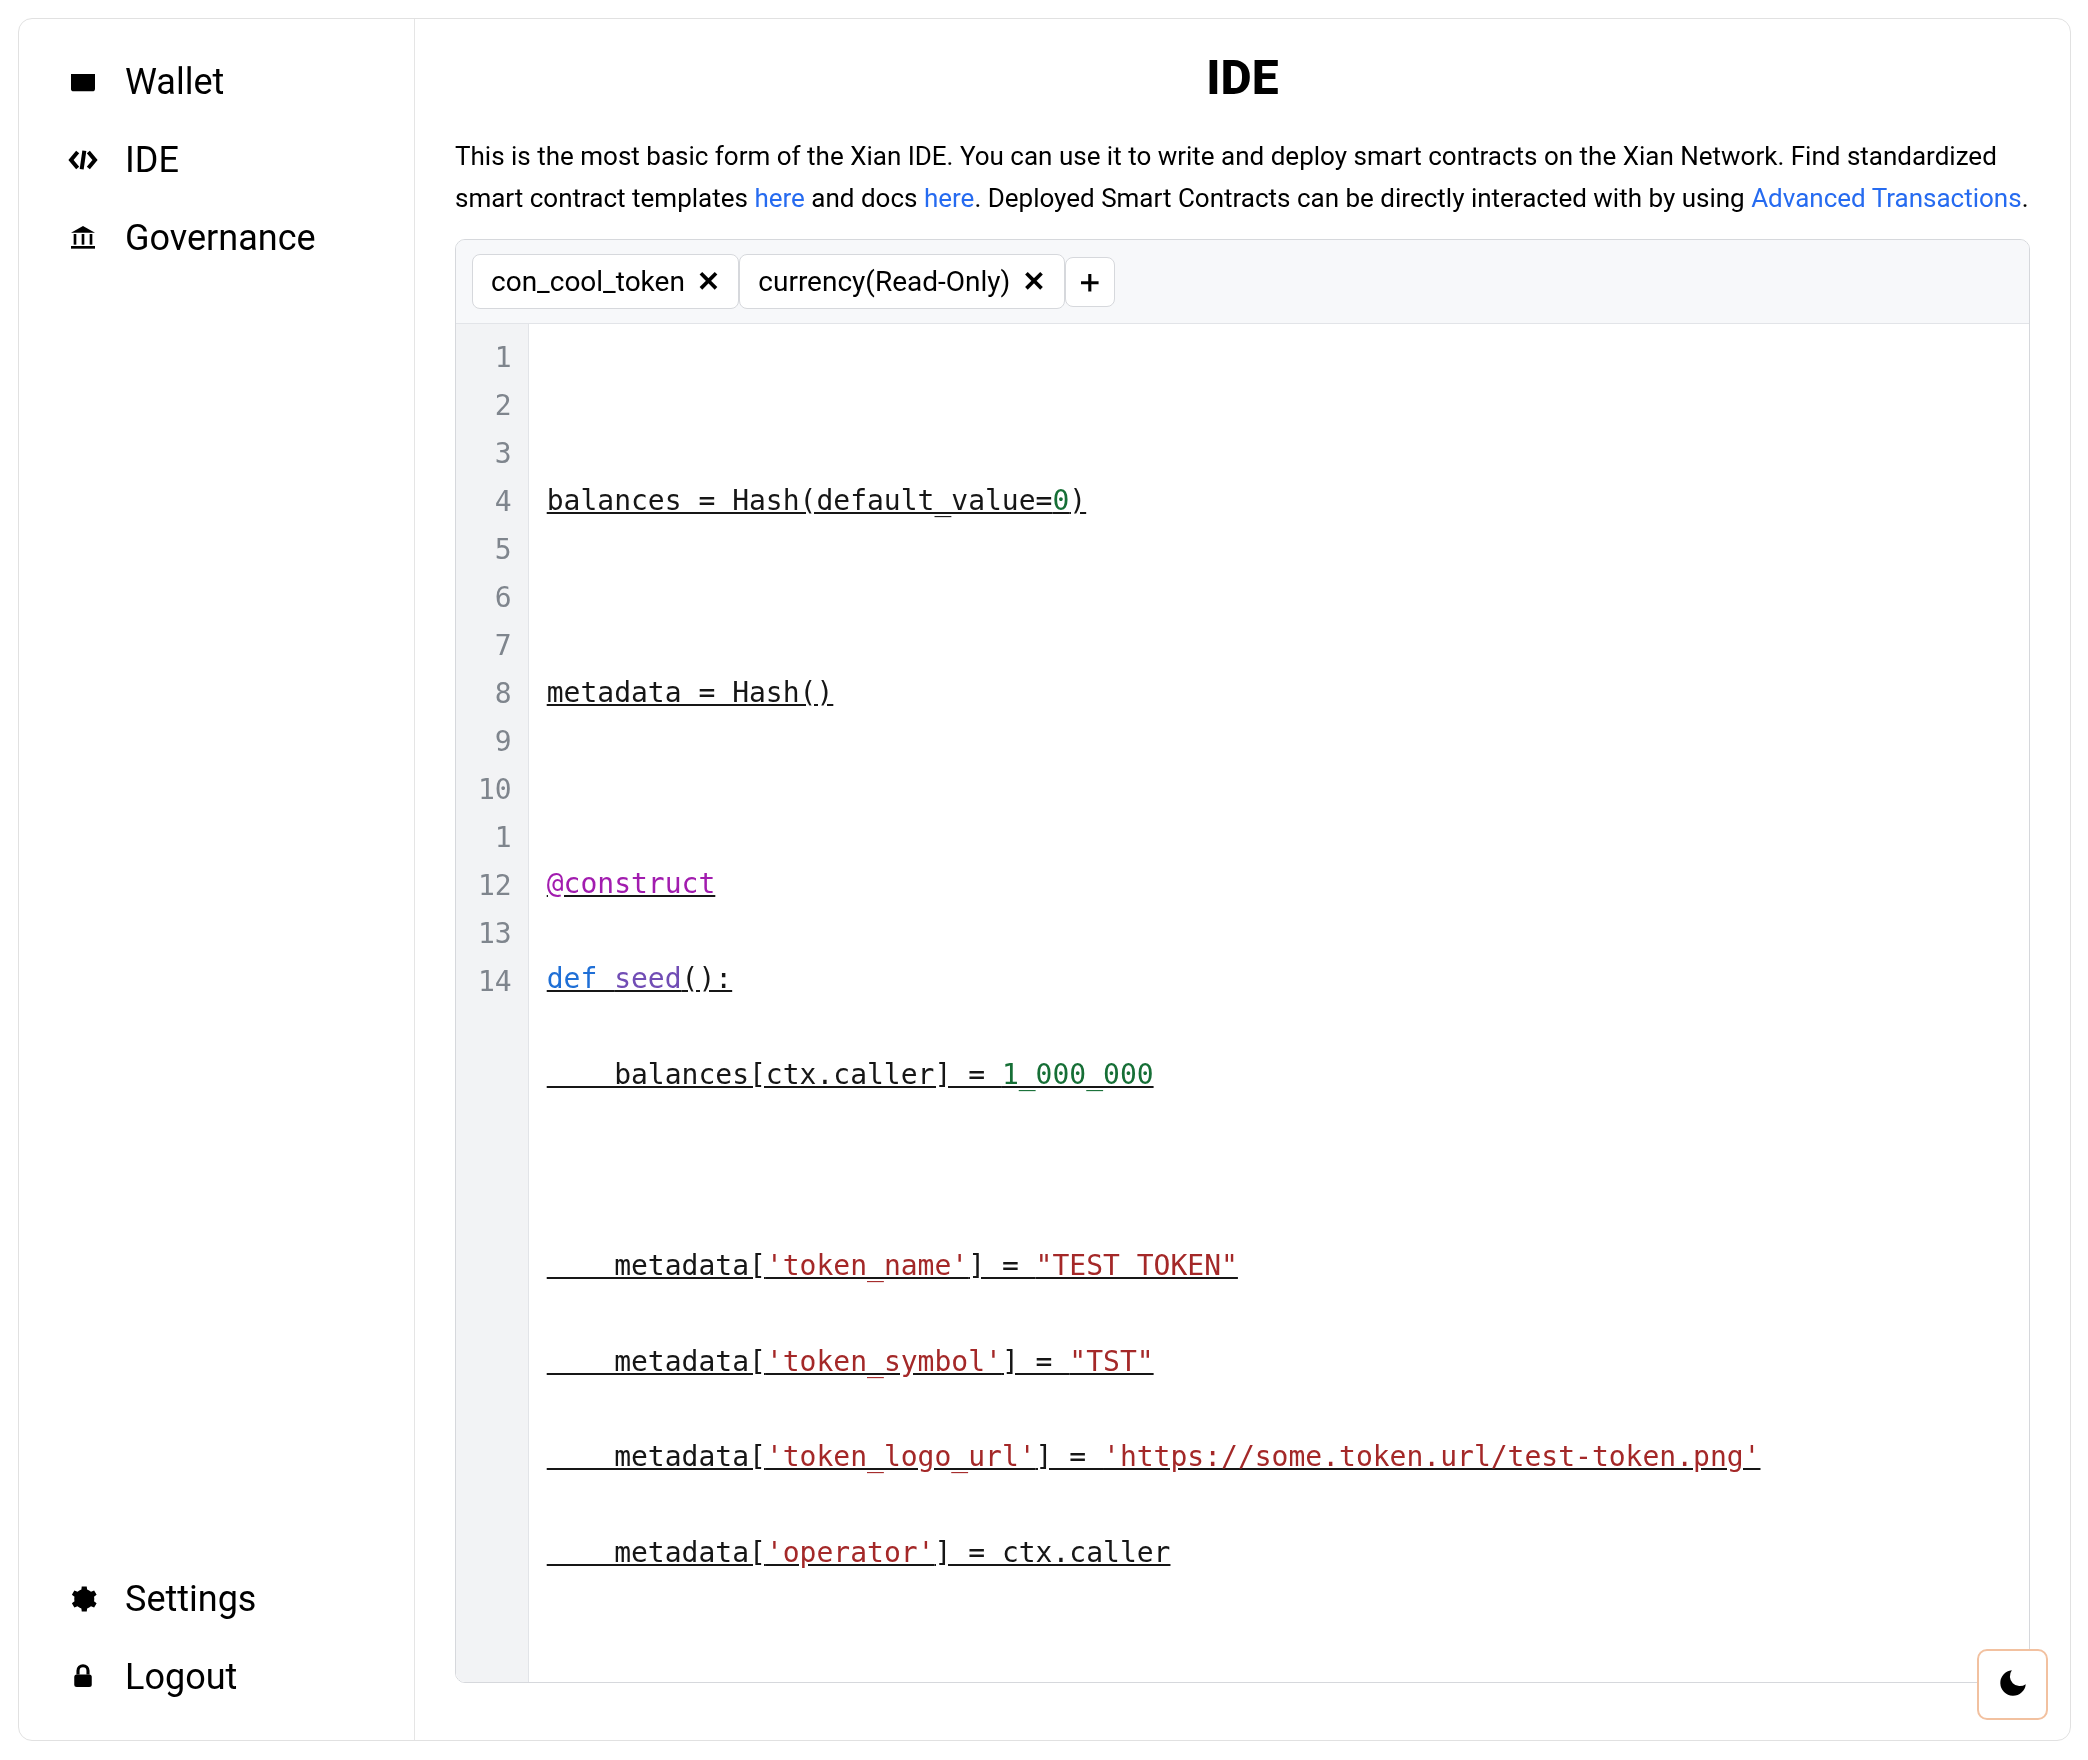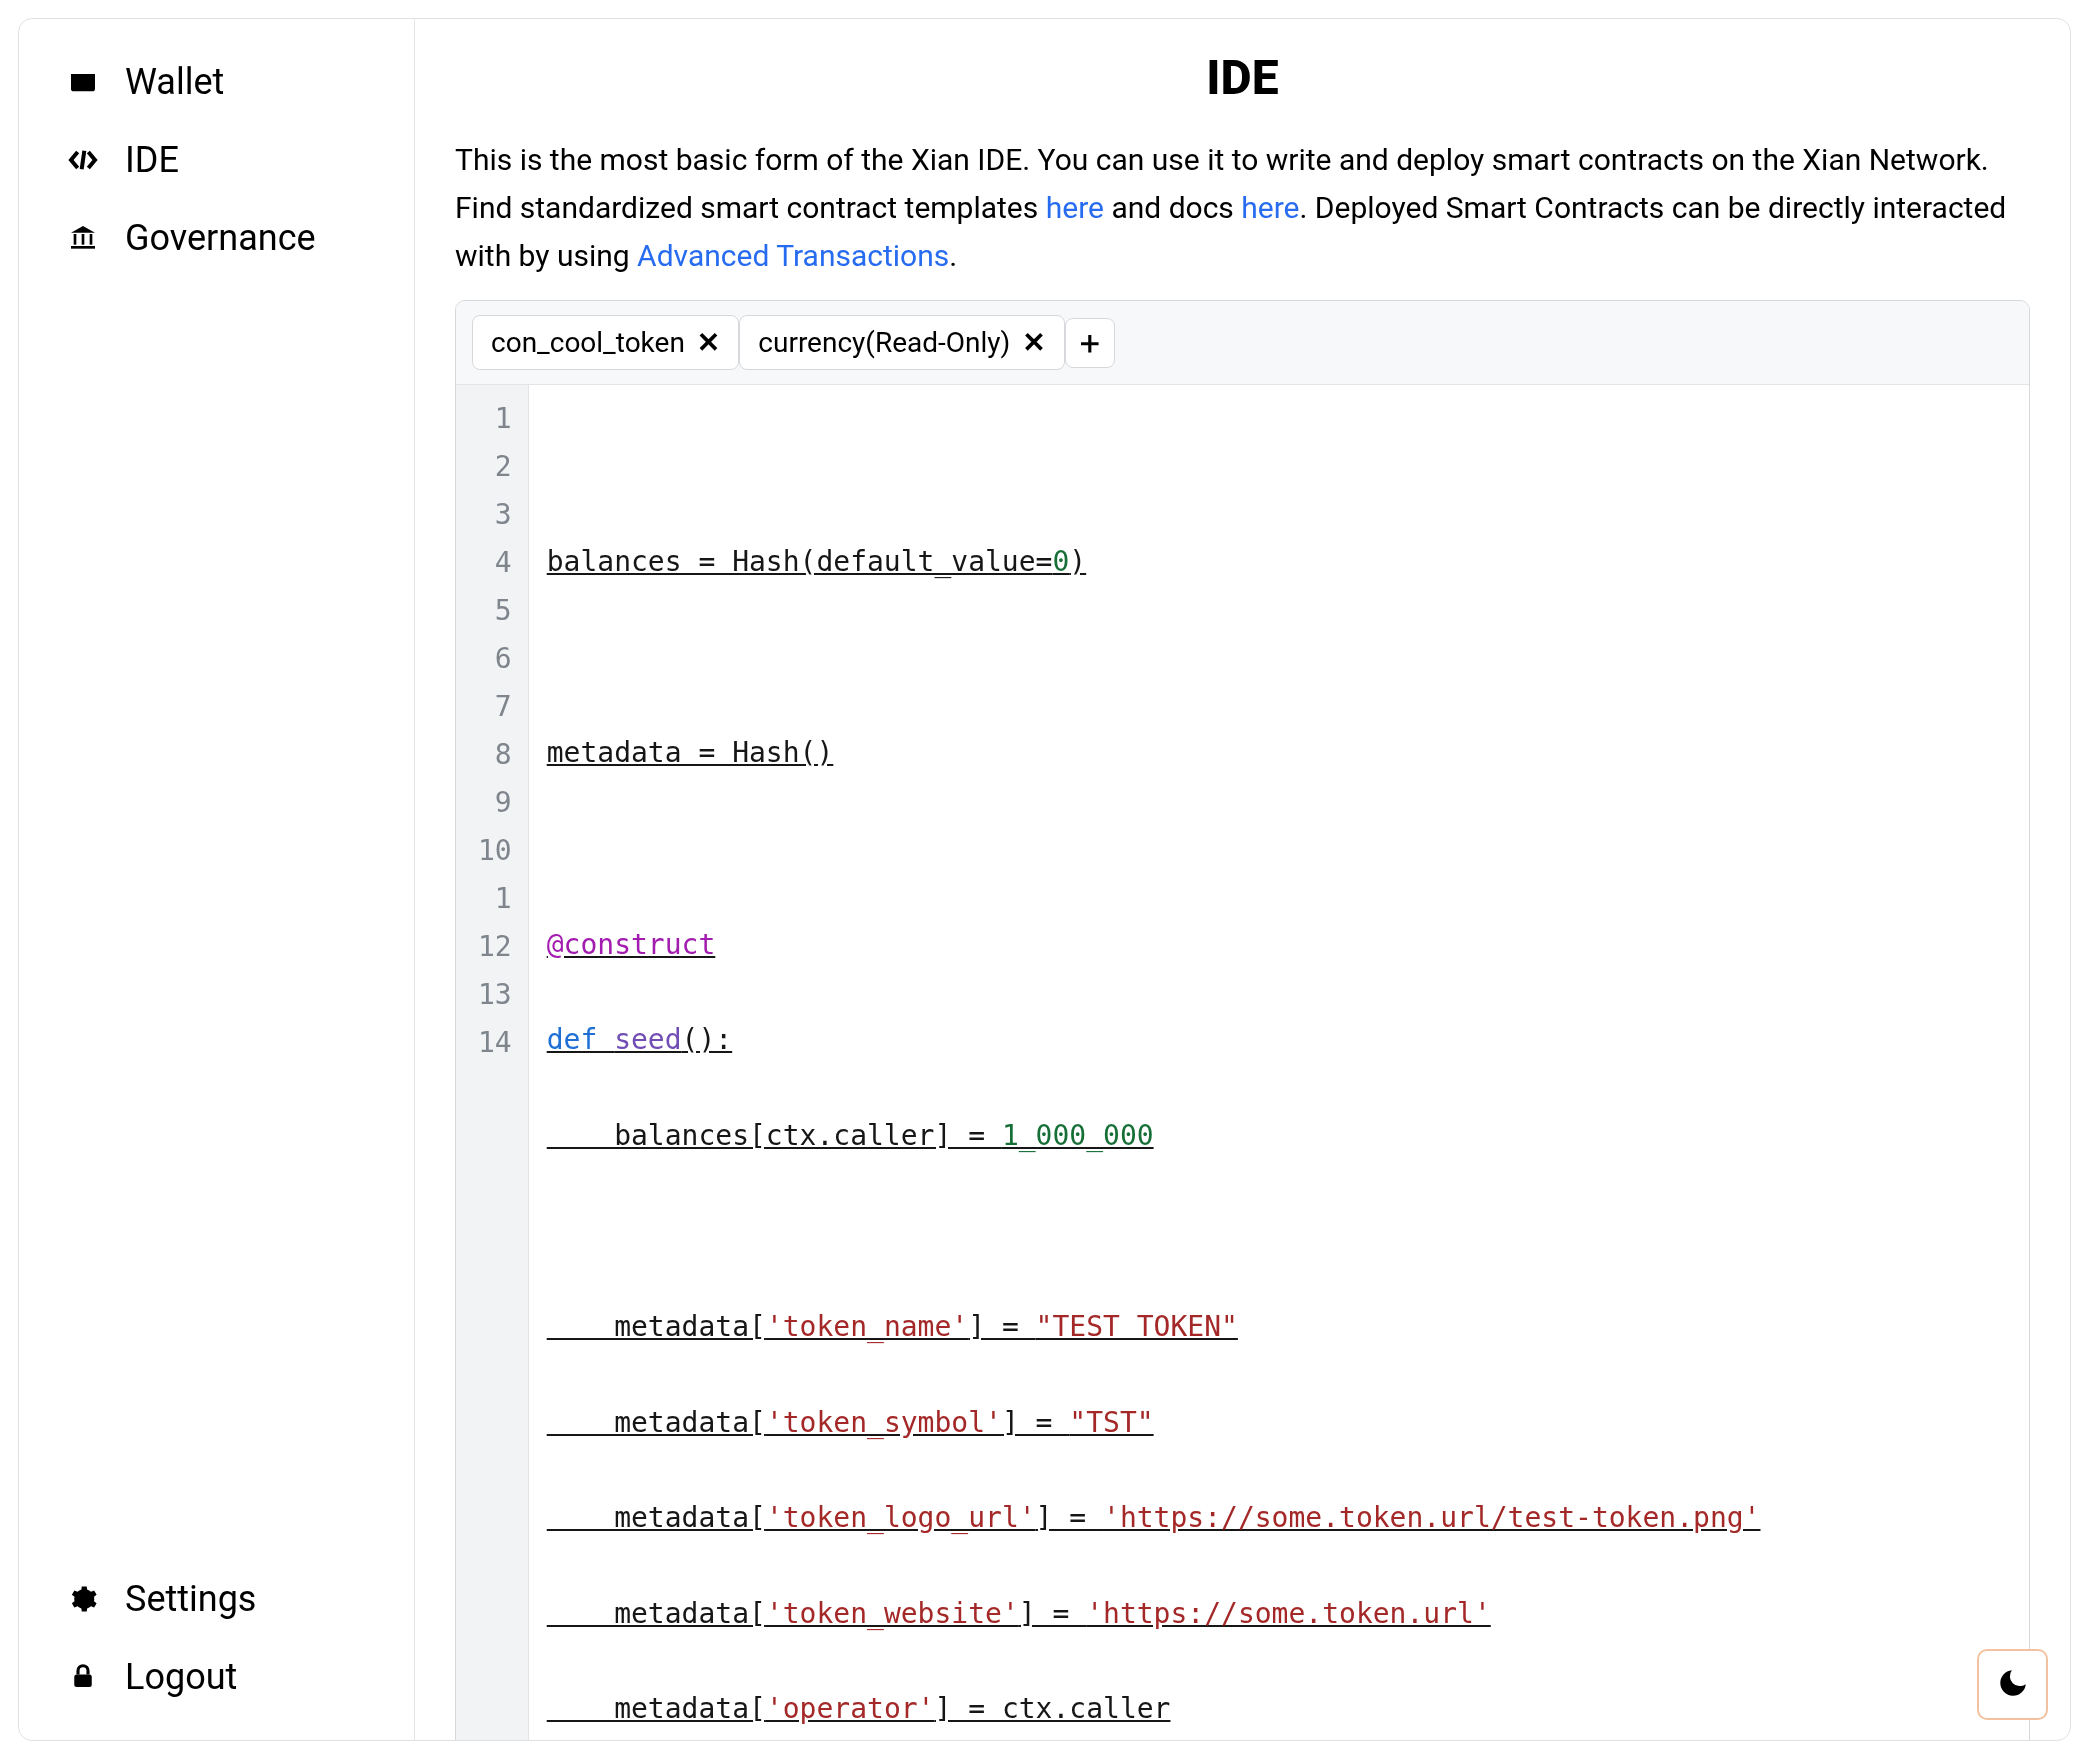--- a/index.html
+++ b/index.html
@@ -43,21 +43,21 @@
     padding: 30px 40px 20px 40px;
     overflow:hidden;
   }
   h1.page-title {
     text-align:center;
     font-size: 48px;
     font-weight:800;
     margin-bottom: 30px;
   }
   .intro {
-    font-size: 30px;
+    font-size: 26px;
     line-height: 1.6;
     margin-bottom: 20px;
     margin-top: 8px;
   }
   .intro a { color:#266bf0; text-decoration:none; }
   .editor-box {
     border:1px solid #d6d8dc;
     border-radius:10px;
     background:#f7f8fa;
     overflow:hidden;
@@ -236,21 +236,20 @@
 <div></div>
 <div>metadata = Hash()</div>
 <div></div>
 <div><span class="tok-dec">@construct</span></div>
 <div><span class="tok-kw">def </span><span class="tok-fn">seed</span><span>():</span></div>
 <div><span>    balances[ctx.caller] = </span><span class="tok-num">1_000_000</span></div>
 <div></div>
 <div><span>    metadata[</span><span class="tok-str">'token_name'</span><span>] = </span><span class="tok-str">"TEST TOKEN"</span></div>
 <div><span>    metadata[</span><span class="tok-str">'token_symbol'</span><span>] = </span><span class="tok-str">"TST"</span></div>
 <div><span>    metadata[</span><span class="tok-str">'token_logo_url'</span><span>] = </span><span class="tok-str">'https://some.token.url/test-token.png'</span></div>
-<div><span>    metadata[</span><span class="tok-str">'token_website'</span><span>] = </span><span class="tok-str">'https://some.token.url'</span></div>
 <div><span>    metadata[</span><span class="tok-str">'operator'</span><span>] = ctx.caller</span></div>
         </div>
       </div>
     </div>
 
   </div>
 </div>
 
 <div class="theme-toggle">
   <span>

